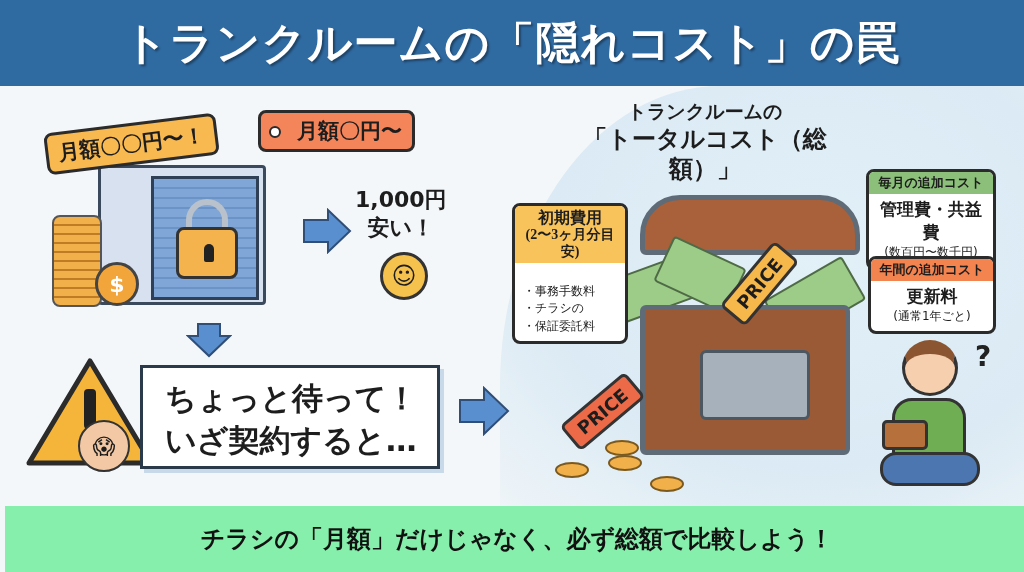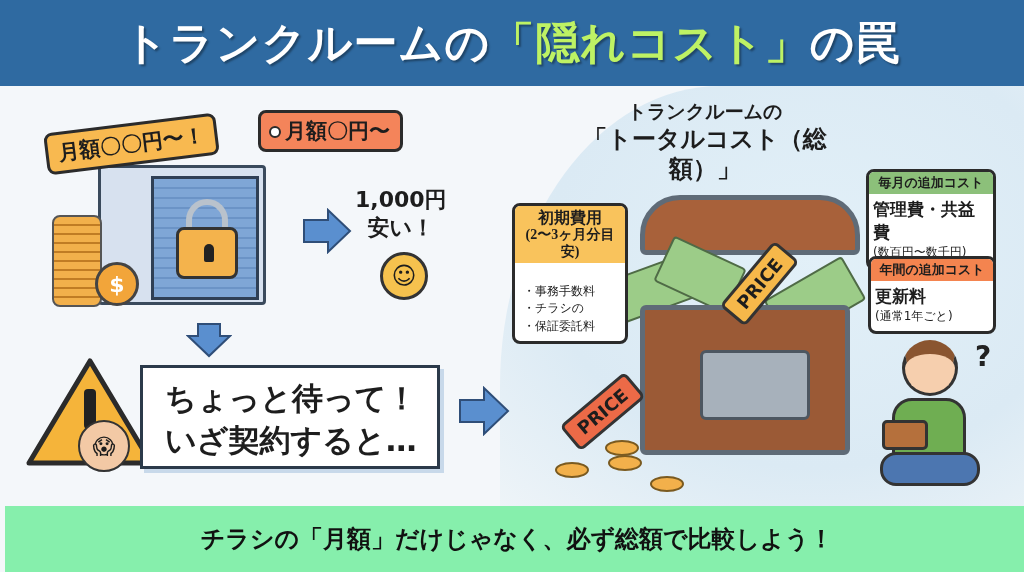--- a/index.html
+++ b/index.html
@@ -1,26 +1,26 @@
 <!DOCTYPE html>
 <html><head>
 <meta charset="utf-8">
 <style>
   * { box-sizing: border-box; margin: 0; padding: 0; }
   body { width: 1024px; height: 572px; overflow: hidden; background: #f4f7fa; font-family: "DejaVu Sans", sans-serif; position: relative; color: #1d1d1d; }
   .header { position: absolute; left: 0; top: 0; width: 1024px; height: 86px; background: #2f6aa1; display: flex; align-items: center; justify-content: center; }
   .header h1 { font-size: 44px; font-weight: bold; color: #fff; letter-spacing: 1px; text-shadow: 2px 2px 2px rgba(0,0,0,0.35); }
-  .header .hl { color: #bef264; }
+  .header .hl { color: #ffffff; }
   .right-bg { position: absolute; left: 500px; top: 86px; width: 524px; height: 420px; background: radial-gradient(ellipse at 60% 40%, #e2f0f8 0%, #dbeaf4 60%, #eef4f8 100%); border-top-left-radius: 220px 300px; }
   .footer { position: absolute; left: 5px; top: 506px; width: 1024px; height: 66px; background: #86efac; display: flex; align-items: center; justify-content: center; }
   .footer span { font-size: 24px; font-weight: bold; color: #111; }
 
   .tag { position: absolute; font-weight: bold; font-size: 21px; border: 3px solid #2b2b2b; border-radius: 8px; padding: 4px 10px; }
   .tag-yellow { left: 45px; top: 123px; background: #f8b950; transform: rotate(-7deg); }
-  .tag-orange { left: 258px; top: 110px; background: #f4845a; padding-left: 24px; border-radius: 8px 8px 8px 8px; }
+  .tag-orange { left: 258px; top: 110px; background: #f4845a; padding-left: 36px; border-radius: 8px 8px 8px 8px; }
   .tag-orange::before { content: ""; position: absolute; left: 8px; top: 13px; width: 8px; height: 8px; border: 2px solid #2b2b2b; border-radius: 50%; background: #fff; }
 
   .locker { position: absolute; left: 98px; top: 165px; width: 168px; height: 140px; background: #d7e1ef; border: 3px solid #3a4a5c; border-radius: 4px; }
   .locker-door { position: absolute; left: 50px; top: 8px; width: 108px; height: 124px; background: repeating-linear-gradient(#7fa6d6 0 8px, #6b93c6 8px 10px); border: 3px solid #2f3f55; }
   .padlock-body { position: absolute; left: 22px; top: 48px; width: 62px; height: 52px; background: #f4b34c; border: 3px solid #333; border-radius: 8px; }
   .padlock-shackle { position: absolute; left: 32px; top: 20px; width: 42px; height: 38px; border: 6px solid #b9c2cc; border-bottom: none; border-radius: 22px 22px 0 0; }
   .keyhole { position: absolute; left: 25px; top: 14px; width: 10px; height: 18px; background: #222; border-radius: 5px 5px 2px 2px; }
   .coins { position: absolute; left: 52px; top: 215px; width: 50px; height: 92px; background: repeating-linear-gradient(#f2b04b 0 7px, #c07c24 7px 9px); border: 2px solid #555; border-radius: 8px; }
   .coin-dollar { position: absolute; left: 95px; top: 262px; width: 44px; height: 44px; background: #f2a53a; border: 3px solid #444; border-radius: 50%; color: #fff; font-weight: bold; font-size: 22px; display: flex; align-items: center; justify-content: center; }
   .cheap-text { position: absolute; left: 355px; top: 186px; text-align: center; font-size: 22px; font-weight: bold; line-height: 1.25; }
@@ -37,21 +37,21 @@
   .box { position: absolute; background: #fff; border: 3px solid #2b2b2b; border-radius: 8px; overflow: hidden; font-weight: bold; }
   .box-head { text-align: center; padding: 2px 6px; }
   .box-initial { left: 512px; top: 172px; width: 116px; margin-top: 31px; }
   .box-initial .box-head { background: #f9c35c; font-size: 16px; line-height: 1.2; }
   .box-initial .box-head .sub { font-size: 14px; font-family: Liberation Serif, serif; }
   .box-initial ul { list-style: none; font-size: 12px; padding: 20px 8px 6px; line-height: 1.45; font-weight: normal; }
   .box-monthly { left: 866px; top: 169px; width: 130px; }
   .box-monthly .box-head { background: #8cc07a; font-size: 13px; }
   .box-yearly { left: 868px; top: 256px; width: 128px; }
   .box-yearly .box-head { background: #f4844f; font-size: 13px; }
-  .box-body { text-align: left; padding: 4px 4px 6px; }
+  .box-body { text-align: center; padding: 4px 4px 6px; }
   .box-body .main { font-size: 17px; }
   .box-body .note { font-size: 12px; font-weight: normal; }
 
   .chest { position: absolute; left: 620px; top: 195px; width: 250px; height: 270px; }
   .chest-body { position: absolute; left: 20px; top: 110px; width: 210px; height: 150px; background: #9b5a36; border: 5px solid #5f6b77; border-radius: 6px; }
   .chest-lid { position: absolute; left: 20px; top: 0; width: 220px; height: 60px; background: #a8613a; border: 5px solid #5f6b77; border-radius: 40px 40px 6px 6px; }
   .chest-lock { position: absolute; left: 55px; top: 40px; width: 110px; height: 70px; background: #a7b1bb; border: 3px solid #4d5761; border-radius: 6px; }
   .money { position: absolute; background: #9ccc88; border: 2px solid #4f6b46; border-radius: 4px; }
   .price-tag { position: absolute; font-weight: bold; font-size: 18px; border: 3px solid #333; border-radius: 6px; padding: 3px 10px; }
   .price-tag-yellow { left: 717px; top: 267px; background: #f6b84a; transform: rotate(-50deg); }

